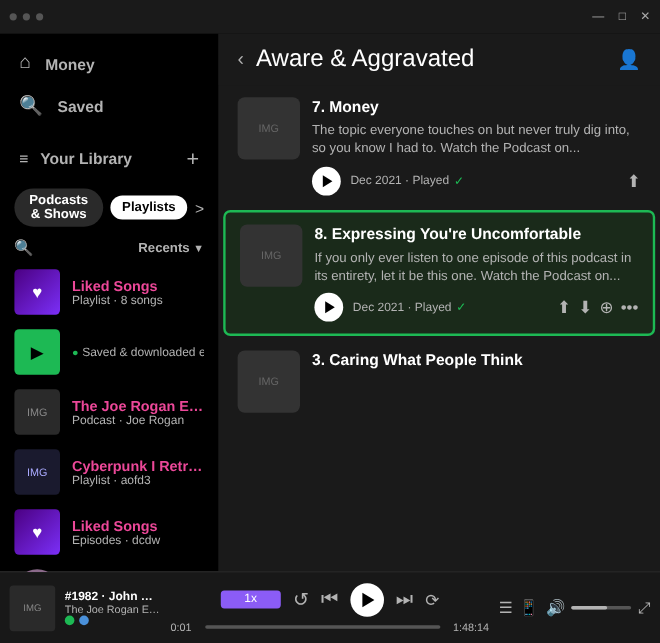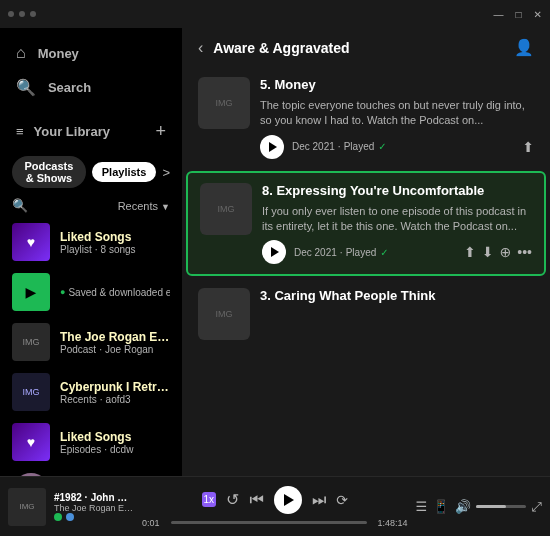--- a/index.html
+++ b/index.html
@@ -96,21 +96,21 @@
     .filter-tab.active { background: #fff; color: #000; }
     .filter-tab-arrow { color: #b3b3b3; font-size: 13px; margin-left: auto; cursor: pointer; }
 
     .sidebar-search-row {
       display: flex;
       align-items: center;
       justify-content: space-between;
       padding: 4px 12px;
     }
     .sidebar-search-icon { color: #b3b3b3; font-size: 13px; cursor: pointer; }
-    .recents-label { color: #b3b3b3; font-size: 11px; font-weight: 400; cursor: pointer; }
+    .recents-label { color: #b3b3b3; font-size: 11px; font-weight: 700; cursor: pointer; }
     .recents-arrow { font-size: 9px; }
 
     .library-list {
       overflow-y: auto;
       flex: 1;
     }
     .library-list::-webkit-scrollbar { width: 3px; }
     .library-list::-webkit-scrollbar-thumb { background: #555; border-radius: 2px; }
 
     .library-item {
@@ -135,21 +135,21 @@
     .thumb-episodes { background: #1DB954; border-radius: 4px; }
     .thumb-rogan { background: #2a2a2a; border-radius: 4px; }
     .thumb-cyberpunk { background: #1a1a2e; border-radius: 4px; }
     .thumb-liked2 { background: linear-gradient(135deg, #4b0082, #7b2ff7); border-radius: 4px; }
     .thumb-taylor { background: #1a1a1a; border-radius: 4px; }
 
     .library-item-info { flex: 1; min-width: 0; }
     .library-item-name {
       font-size: 12px;
       font-weight: 600;
-      color: #fef9c3;
+      color: #ec4899;
       white-space: nowrap;
       overflow: hidden;
       text-overflow: ellipsis;
     }
     .library-item-name.green { color: #1DB954; }
     .library-item-sub {
       font-size: 10px;
       color: #b3b3b3;
       white-space: nowrap;
       overflow: hidden;
@@ -172,21 +172,21 @@
 
     .content-header {
       display: flex;
       align-items: center;
       justify-content: space-between;
       padding: 10px 16px;
       background: #1a1a1a;
     }
     .content-header-left { display: flex; align-items: center; gap: 10px; }
     .back-btn { color: #b3b3b3; font-size: 16px; cursor: pointer; }
-    .content-title { font-size: 14px; font-weight: 700; }
+    .content-title { font-size: 20px; font-weight: 400; }
     .profile-icon { color: #b3b3b3; font-size: 16px; cursor: pointer; }
 
     .episodes-list {
       flex: 1;
       overflow-y: auto;
       padding: 0 4px;
     }
     .episodes-list::-webkit-scrollbar { width: 4px; }
     .episodes-list::-webkit-scrollbar-thumb { background: #555; }
 
@@ -269,21 +269,21 @@
       overflow: hidden;
     }
     .player-title { font-size: 10px; font-weight: 600; white-space: nowrap; overflow: hidden; text-overflow: ellipsis; }
     .player-sub { font-size: 9px; color: #b3b3b3; white-space: nowrap; overflow: hidden; text-overflow: ellipsis; }
     .player-status { display: flex; gap: 4px; align-items: center; }
     .player-dot-green { width: 8px; height: 8px; background: #1DB954; border-radius: 50%; }
     .player-dot-blue { width: 8px; height: 8px; background: #4a90d9; border-radius: 50%; }
 
     .player-center { flex: 1; display: flex; flex-direction: column; align-items: center; gap: 4px; }
     .player-controls { display: flex; align-items: center; gap: 10px; }
-    .speed-btn { font-size: 10px; color: #b3b3b3; background: #8b5cf6; border: none; border-radius: 3px; padding: 2px 2px; cursor: pointer; color: #fff; }
+    .speed-btn { font-size: 10px; color: #b3b3b3; background: #8b5cf6; border: none; border-radius: 3px; padding: 2px 20px; cursor: pointer; color: #fff; }
     .ctrl-btn { color: #b3b3b3; font-size: 16px; cursor: pointer; }
     .play-main {
       width: 28px; height: 28px;
       background: #fff;
       border-radius: 50%;
       display: flex;
       align-items: center;
       justify-content: center;
       cursor: pointer;
     }
@@ -328,21 +328,21 @@
 
   <div class="sidebar">
 
     <div class="sidebar-nav">
       <div class="sidebar-nav-item">
         <span class="sidebar-nav-icon">⌂</span>
         <span>Money</span>
       </div>
       <div class="sidebar-nav-item">
         <span class="sidebar-nav-icon">🔍</span>
-        <span>Search</span>
+        <span>Saved</span>
       </div>
     </div>
 
     <div class="sidebar-library-header">
       <div class="sidebar-library-title">
         <span>≡</span>
         <span>Your Library</span>
       </div>
       <span class="sidebar-add-btn">+</span>
     </div>
@@ -394,21 +394,21 @@
           <div class="library-item-sub">Podcast · Joe Rogan</div>
         </div>
       </div>
 
       <div class="library-item">
         <div class="library-item-thumb thumb-cyberpunk">
           <span style="font-size:9px; color:#aaf;">IMG</span>
         </div>
         <div class="library-item-info">
           <div class="library-item-name">Cyberpunk I Retro Future</div>
-          <div class="library-item-sub">Recents · aofd3</div>
+          <div class="library-item-sub">Playlist · aofd3</div>
         </div>
       </div>
 
       <div class="library-item">
         <div class="library-item-thumb thumb-liked2">
           <span style="color:#fff; font-size:14px;">♥</span>
         </div>
         <div class="library-item-info">
           <div class="library-item-name">Liked Songs</div>
           <div class="library-item-sub">Episodes · dcdw</div>
@@ -435,21 +435,21 @@
       <span class="profile-icon">👤</span>
     </div>
 
     <div class="episodes-list">
 
       <div class="episode-item">
         <div class="episode-thumb">
           <span style="font-size:9px;">IMG</span>
         </div>
         <div class="episode-content">
-          <div class="episode-title">5. Money</div>
+          <div class="episode-title">7. Money</div>
           <div class="episode-desc">The topic everyone touches on but never truly dig into, so you know I had to.  Watch the Podcast on...</div>
           <div class="episode-footer">
             <div class="play-circle">
               <div class="play-triangle"></div>
             </div>
             <div class="episode-meta">
               <span>Dec 2021 · Played</span>
               <span class="check-icon">✓</span>
             </div>
             <div class="episode-actions">

